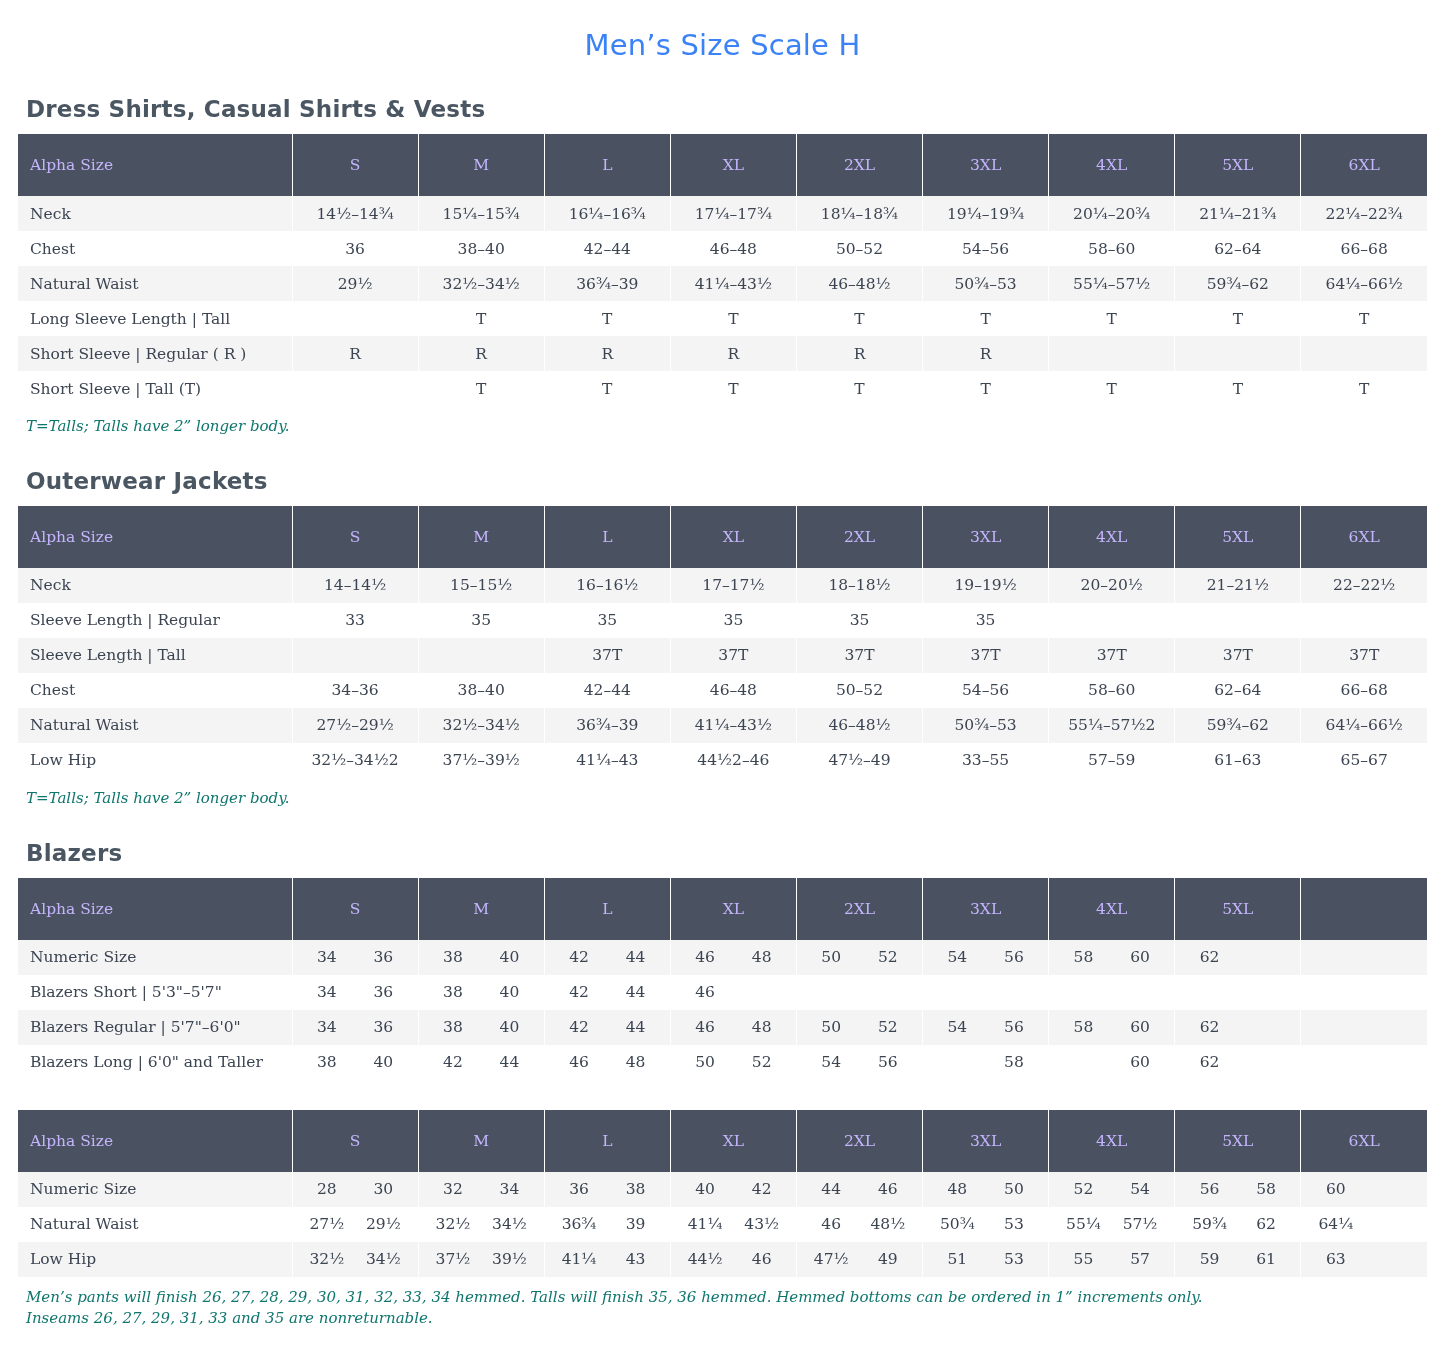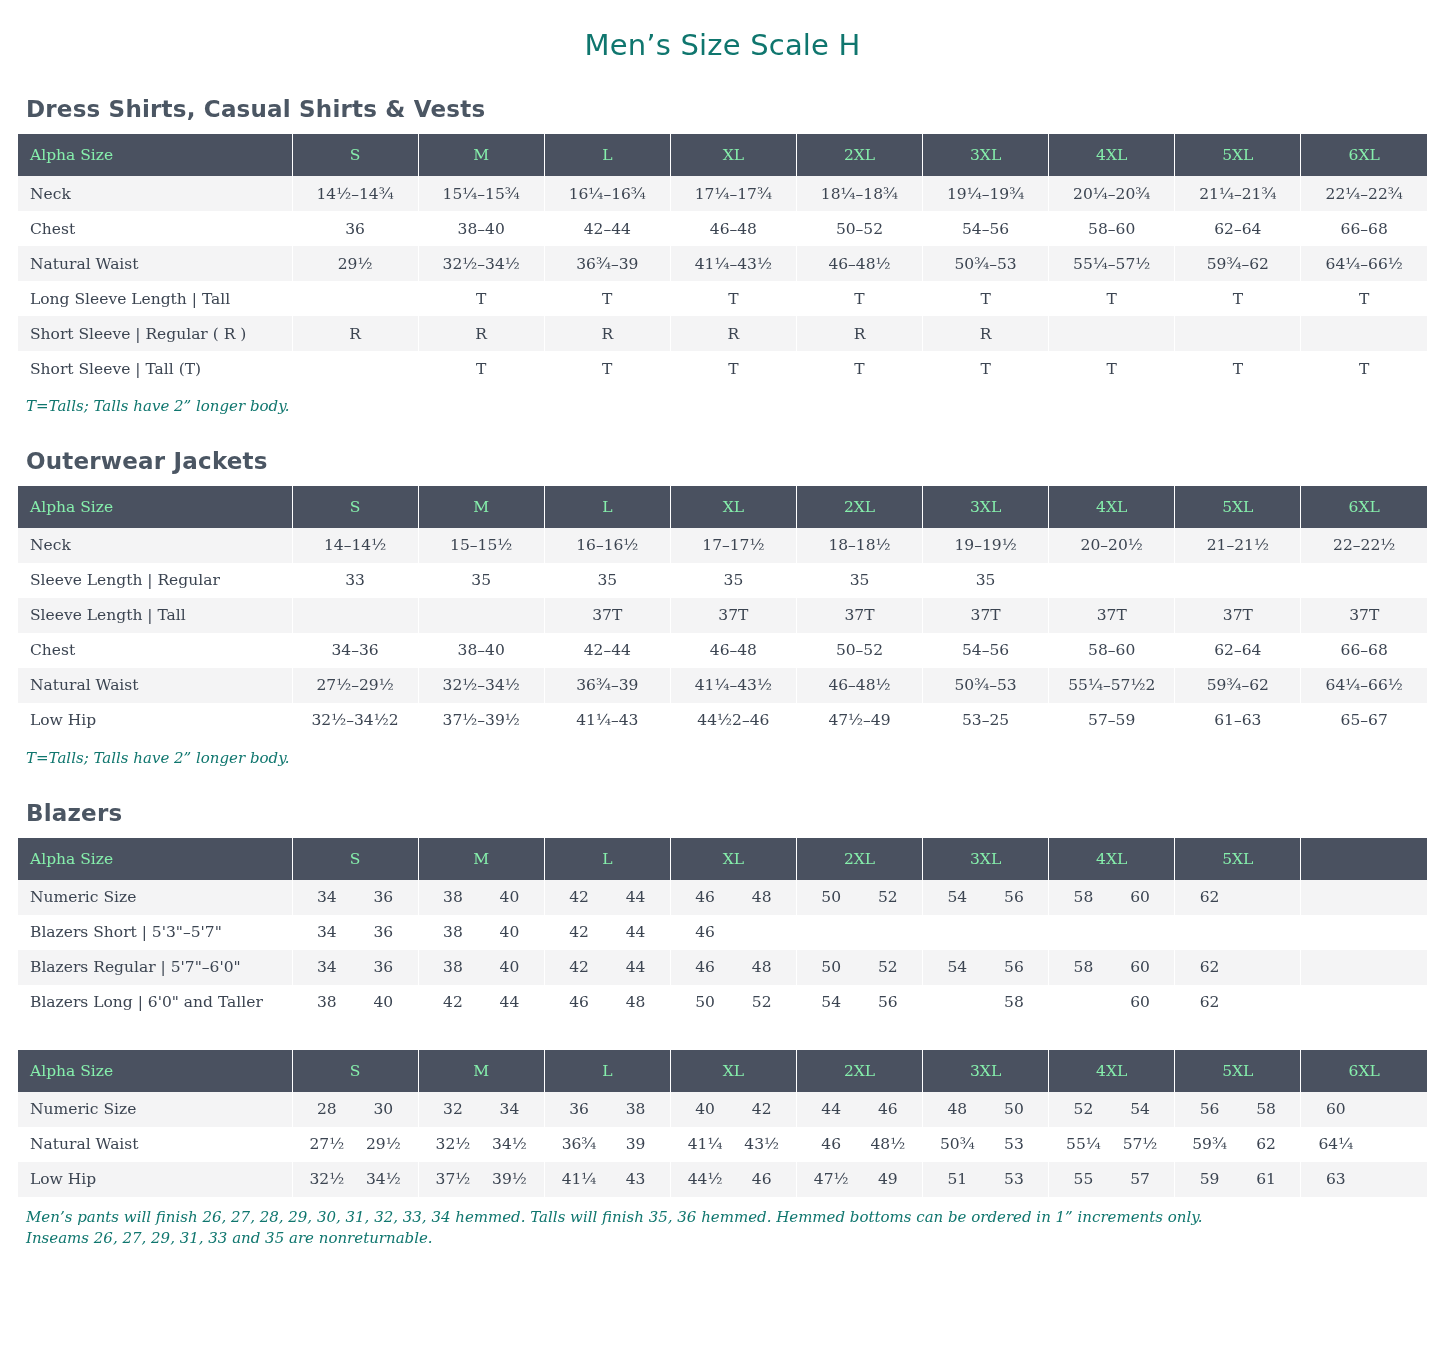--- a/index.html
+++ b/index.html
@@ -15,21 +15,21 @@
   }
   .page {
     width: 1445px;
     box-sizing: border-box;
     padding: 18px 18px 26px 18px;
   }
   h1.doc-title {
     font-family: "DejaVu Sans", sans-serif;
     font-weight: 400;
     font-size: 29px;
-    color: #0f766e;
+    color: #3b82f6;
     text-align: center;
     margin: 10px 0 34px 0;
     letter-spacing: 0.2px;
   }
   h2.section-title {
     font-family: "DejaVu Sans", sans-serif;
     font-weight: 700;
     font-size: 23px;
     color: #4b5663;
     margin: 0 0 12px 8px;
@@ -40,26 +40,26 @@
   }
   table.size-table {
     border-collapse: collapse;
     width: 100%;
     table-layout: fixed;
     font-family: "DejaVu Serif", serif;
     font-size: 15.5px;
   }
   table.size-table thead th {
     background: #4a5160;
-    color: #86efac;
+    color: #c4b5fd;
     font-weight: 400;
     font-family: "DejaVu Serif", serif;
     font-size: 15.5px;
     height: 30px;
-    padding: 6px 6px;
+    padding: 16px 6px;
     text-align: center;
     border-right: 1px solid #ffffff;
   }
   table.size-table thead th.rowhead {
     text-align: left;
     padding-left: 12px;
   }
   table.size-table thead th:last-child {
     border-right: none;
   }
@@ -311,21 +311,21 @@
           <td>59¾–62</td>
           <td>64¼–66½</td>
         </tr>
         <tr>
           <td class="rowlabel">Low Hip</td>
           <td>32½–34½2</td>
           <td>37½–39½</td>
           <td>41¼–43</td>
           <td>44½2–46</td>
           <td>47½–49</td>
-          <td>53–25</td>
+          <td>33–55</td>
           <td>57–59</td>
           <td>61–63</td>
           <td>65–67</td>
         </tr>
       </tbody>
     </table>
     <div class="note">T=Talls; Talls have 2” longer body.</div>
   </div>
 
   <div class="section">

